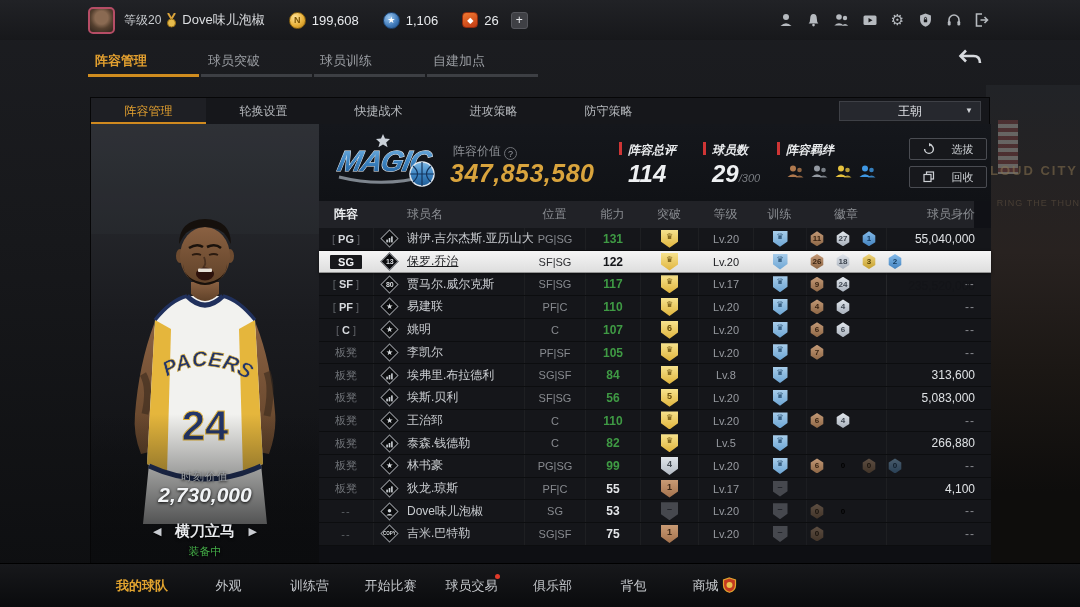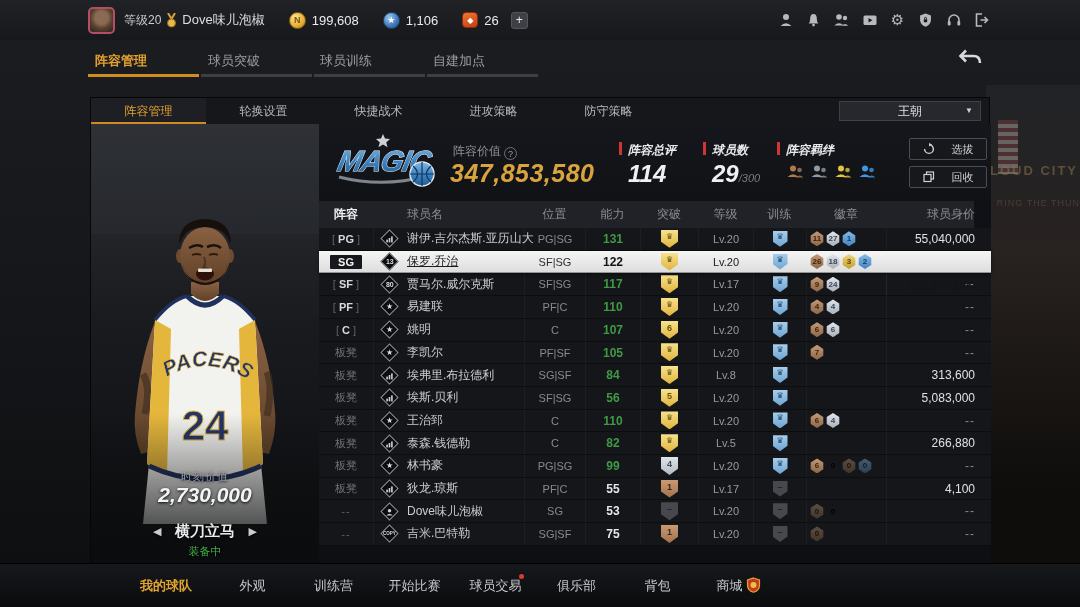--- a/index.html
+++ b/index.html
@@ -69,21 +69,21 @@
 .row{display:flex;height:22.71px;align-items:center;font-size:11px;background:#15161a;border-bottom:1px solid rgba(0,0,0,.4);cursor:pointer;}
 .row.sel{background:linear-gradient(180deg,#f5f5f5,#dedede);box-shadow:0 1px 3px rgba(0,0,0,.5);position:relative;z-index:2;}
 .c-slot{width:54px;text-align:center;flex:none;}
 .c-name{width:151px;display:flex;align-items:center;flex:none;border-left:1px solid rgba(255,255,255,.04);height:100%;}
 .c-pos{width:61px;text-align:center;color:#878a8f;flex:none;border-left:1px solid rgba(255,255,255,.04);height:100%;line-height:22.7px;}
 .c-ab{width:55px;text-align:center;font-weight:bold;font-size:12px;color:#e4e6e9;flex:none;border-left:1px solid rgba(255,255,255,.04);height:100%;line-height:22.7px;}
 .c-ab.green{color:#3f9a44;}
 .c-bt,.c-tr{display:flex;justify-content:center;align-items:center;flex:none;border-left:1px solid rgba(255,255,255,.04);height:100%;}
 .c-bt{width:58px;}.c-tr{width:53px;}
 .c-lv{width:55px;text-align:center;color:#979aa0;flex:none;border-left:1px solid rgba(255,255,255,.04);height:100%;line-height:22.7px;}
-.c-bd{width:80px;display:flex;gap:2px;align-items:center;flex:none;height:100%;border-left:1px solid rgba(255,255,255,.03);padding-left:3px;}
+.c-bd{width:80px;display:flex;gap:12px;align-items:center;flex:none;height:100%;border-left:1px solid rgba(255,255,255,.03);padding-left:3px;}
 .c-pr{width:105px;text-align:right;padding-right:16px;color:#dfe2e5;font-size:12px;flex:none;border-left:1px solid rgba(255,255,255,.04);height:100%;line-height:22.7px;}
 .c-pr.nopr{color:#87888d;letter-spacing:1px;}
 .row.sel .c-pos{color:#2c2d31;}.row.sel .c-ab{color:#141519;}.row.sel .c-lv{color:#17181c;}.row.sel .c-pr{color:#131418;margin-top:48px;}
 .slot-starter{color:#d6d9dd;font-weight:bold;}
 .slot-starter .br{color:#5f6267;font-weight:normal;}
 .slot-sel{background:#17181b;color:#f2f3f5;padding:1px 8px;border-radius:1px;font-weight:bold;}
 .slot-bench{color:#6f7277;}
 .slot-none{color:#5d6065;letter-spacing:1px;}
 .dia{width:13px;height:13px;transform:rotate(45deg);background:#0b0c0e;border:1px solid #8f9297;display:flex;align-items:center;justify-content:center;flex:none;margin-left:9px;margin-right:11px;}
 .dia>span{transform:rotate(-45deg);display:flex;align-items:center;justify-content:center;}
@@ -111,21 +111,21 @@
 .th1{width:54px;text-align:center;color:#eceef0;font-weight:bold;}
 .th2{width:151px;padding-left:34px;}
 .th3{width:61px;text-align:center;}
 .th4{width:55px;text-align:center;}
 .th5{width:58px;text-align:center;}
 .th6{width:55px;text-align:center;}
 .th7{width:53px;text-align:center;}
 .th8{width:80px;text-align:center;}
 .th9{width:105px;text-align:right;padding-right:16px;}
 
-.bnav{position:absolute;left:0;top:563px;width:100%;height:44px;background:linear-gradient(180deg,#17181b,#0a0b0d);display:flex;align-items:center;padding-left:120px;border-top:1px solid #000;}
+.bnav{position:absolute;left:0;top:563px;width:100%;height:44px;background:linear-gradient(180deg,#17181b,#0a0b0d);display:flex;align-items:center;padding-left:96px;border-top:1px solid #000;}
 .bitem{width:81px;text-align:center;font-size:13px;color:#c6c9cd;position:relative;cursor:pointer;white-space:nowrap;}
 .bitem.active{width:92px;color:#e2a42f;font-weight:bold;}
 .bitem .dot{position:absolute;top:-3px;right:12px;width:5px;height:5px;border-radius:50%;background:#e03a2a;}
 .bitem svg{vertical-align:-3px;margin-left:3px;}
 </style>
 </head>
 <body>
 
 <div id="screen">
   <div class="bg-right"></div>

